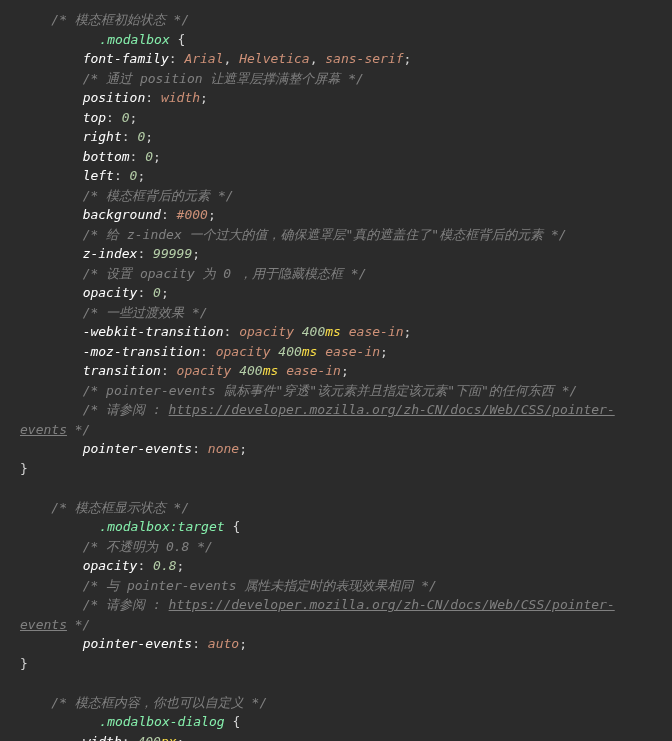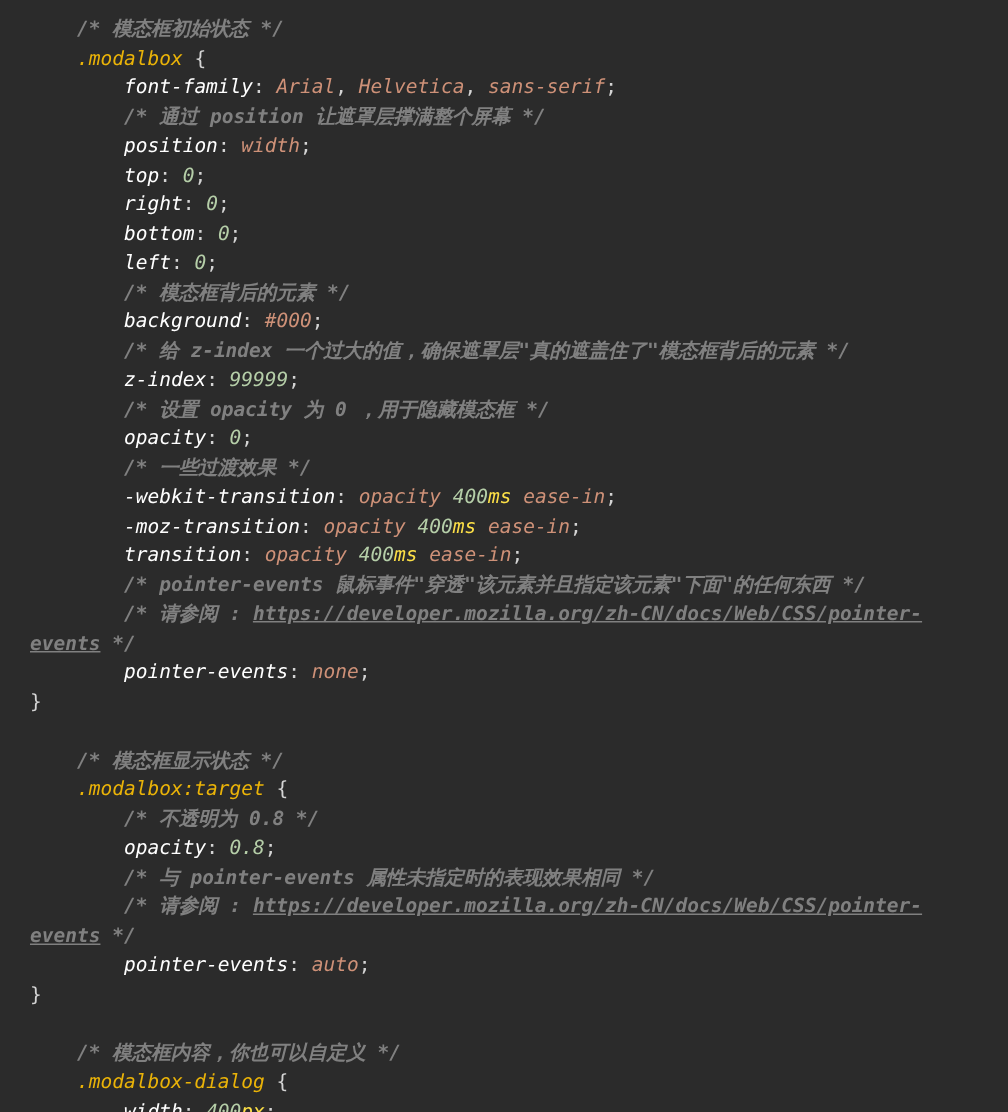--- a/index.html
+++ b/index.html
@@ -10,22 +10,22 @@
     font-size: 13px;
     line-height: 1.5;
     color: #a9b7c6;
     font-style: italic;
   }
   pre {
     margin: 0;
     white-space: pre-wrap;
     word-wrap: break-word;
   }
-  .comment { color: #808080; font-weight: bold; }
-  .selector { color: #eab308; }
+  .comment { color: #808080; }
+  .selector { color: #86efac; margin-left: 48px; }
   .property { color: #ffffff; }
   .colon { color: #d4d4d4; font-style: normal;}
   .value { color: #ce9178; }
   .number { color: #b5cea8; }
   .unit { color: #fde047; }
   .punct { color: #d4d4d4; font-style: normal;}
   .link { color: #808080; text-decoration: underline; }
   .brace { color: #d4d4d4; font-style: normal;}
 </style>
 </head>

